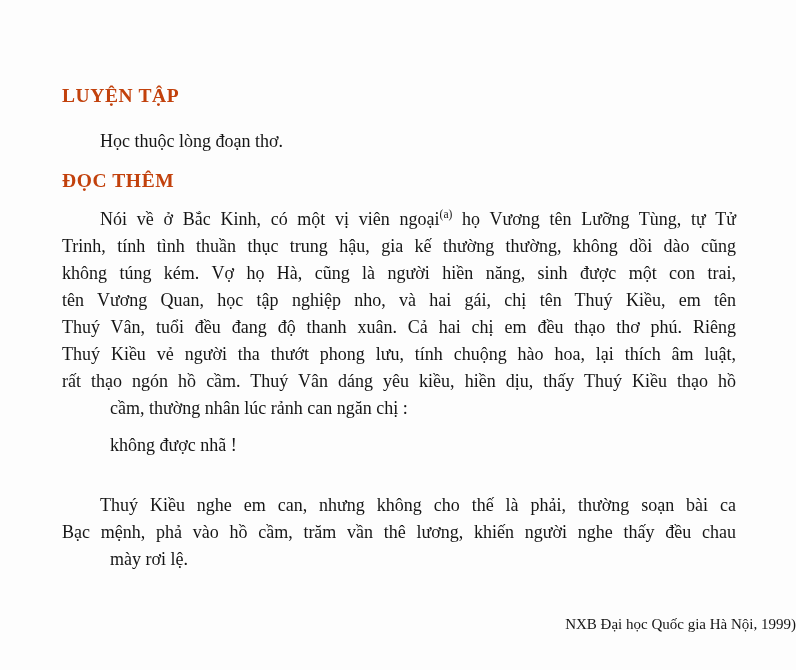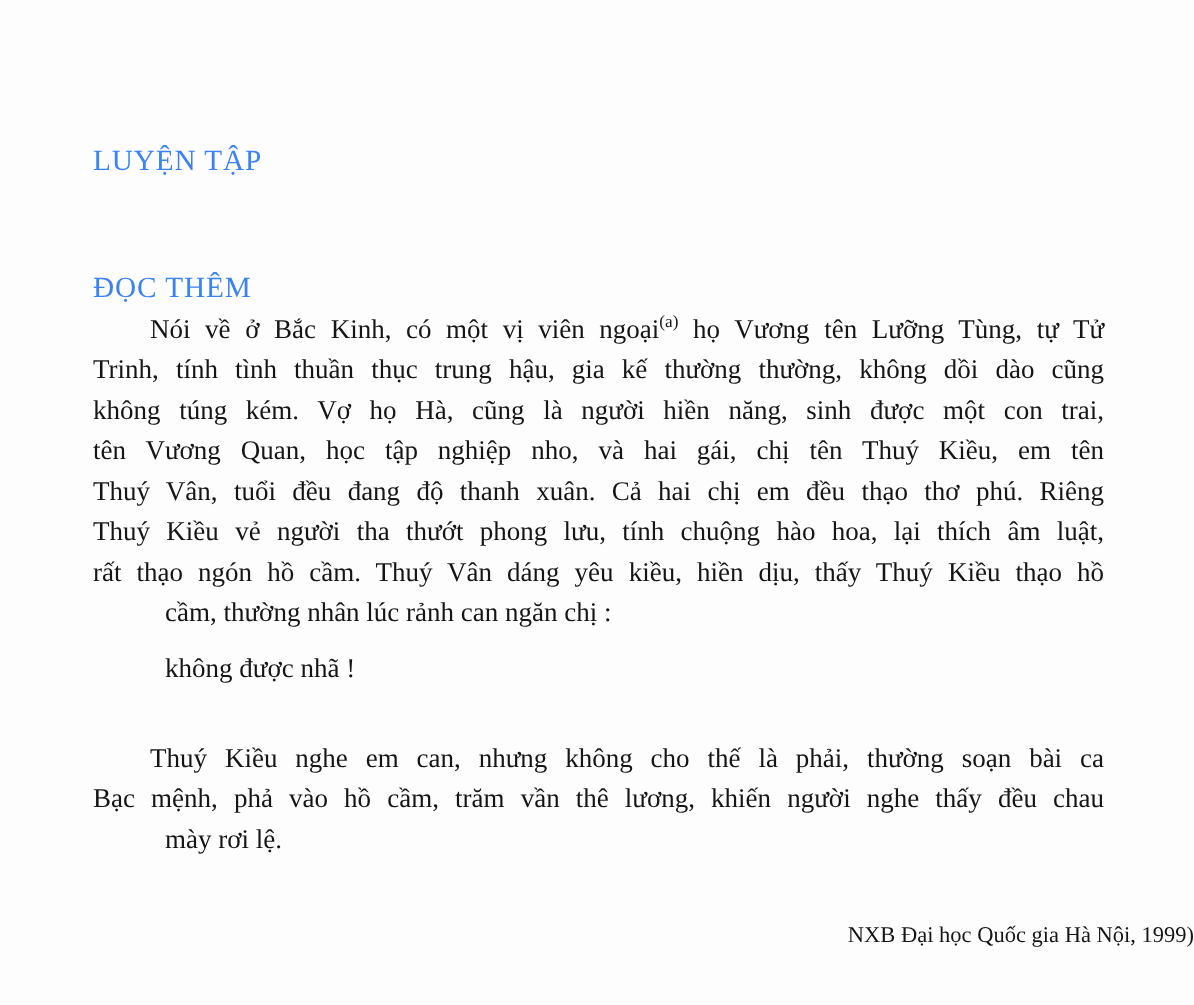--- a/index.html
+++ b/index.html
@@ -20,24 +20,23 @@
     position: absolute;
     left: 62px;
     top: 0;
     width: 674px;   
     height: 670px;
   }
 
   .heading {
     font-size: 19.5px;
     letter-spacing: 0.6px;
-    font-weight: 400;
-    color: #3b82f6;
+    font-weight: 700;
+    color: #c2410c;
     white-space: pre;
-    margin-top: 12px;
   }
 
   #h-luyentap { position: absolute; top: 85px;  left: 0; }
   #h-docthem  { position: absolute; top: 170px; left: 0; }
 
   .sub-line {
     position: absolute;
     top: 128px;
     left: 38px;
     font-size: 18px;
@@ -85,20 +84,21 @@
   #attrib-2 { top: 612px; padding-left: 60px; text-align: right; }
   .booktitle { font-style: italic; }
 </style>
 </head>
 <body>
 
 <div class="page">
 
   <div class="heading" id="h-luyentap">LUYỆN TẬP</div>
 
+  <div class="sub-line">Học thuộc lòng đoạn thơ.</div>
 
   <div class="heading" id="h-docthem">ĐỌC THÊM</div>
 
   <div class="line-block" id="para1" style="top: 206px;">
     <div class="ind"><span>Nói về ở Bắc Kinh, có một vị viên ngoại</span><sup class="note">(a)</sup><span> họ Vương tên Lưỡng Tùng, tự Tử</span></div>
     <div>Trinh, tính tình thuần thục trung hậu, gia kế thường thường, không dồi dào cũng</div>
     <div>không túng kém. Vợ họ Hà, cũng là người hiền năng, sinh được một con trai,</div>
     <div>tên Vương Quan, học tập nghiệp nho, và hai gái, chị tên Thuý Kiều, em tên</div>
     <div>Thuý Vân, tuổi đều đang độ thanh xuân. Cả hai chị em đều thạo thơ phú. Riêng</div>
     <div>Thuý Kiều vẻ người tha thướt phong lưu, tính chuộng hào hoa, lại thích âm luật,</div>

